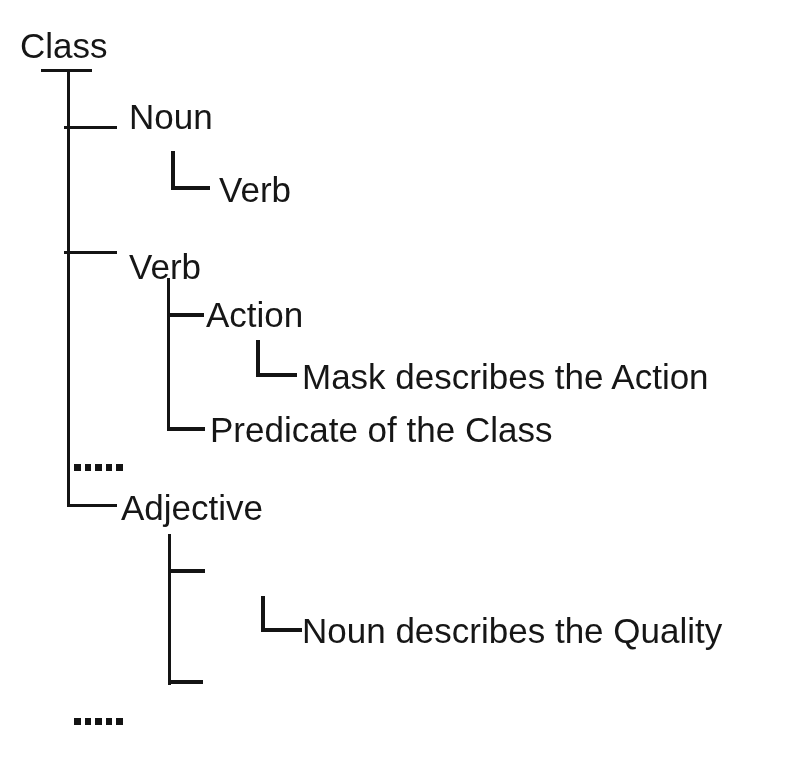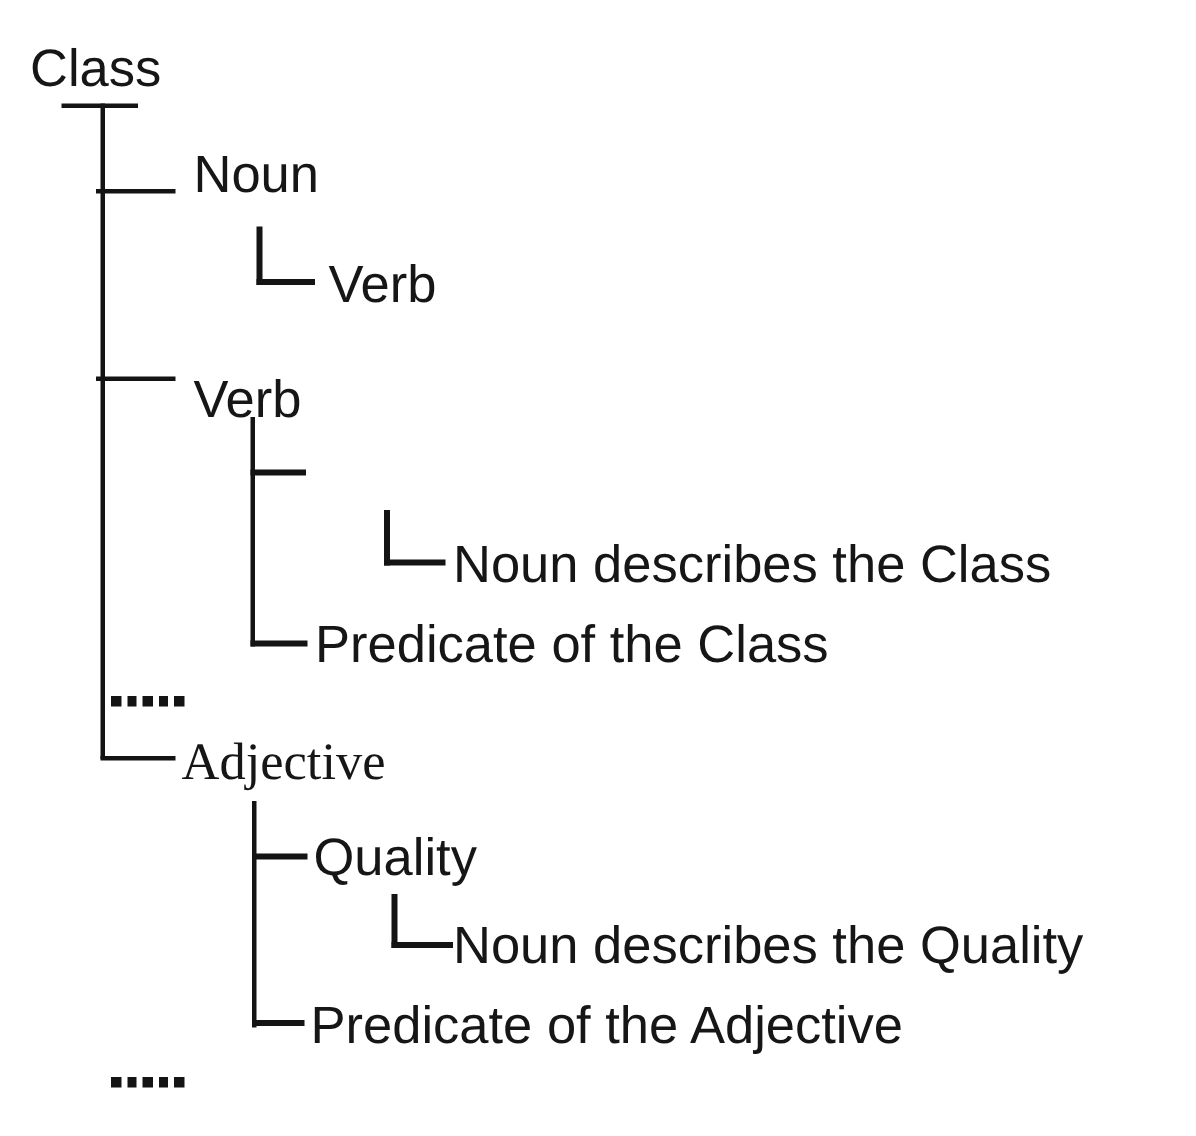--- a/index.html
+++ b/index.html
@@ -63,50 +63,49 @@
   <div class="line thick-v" style="left:171px; top:151px; height:39px;"></div>
   <div class="line thick-h" style="left:171px; top:186px; width:39px;"></div>
   <div class="node" style="left:219px; top:172px;">Verb</div>
 
   <div class="line thin-h" style="left:64px; top:251px; width:53px;"></div>
   <div class="node" style="left:129px; top:235px;margin-top:14px;">Verb</div>
 
   <div class="line thin-v" style="left:167px; top:278px; height:153px;"></div>
 
   <div class="line thick-h" style="left:167px; top:313px; width:37px;"></div>
+  <div class="node" style="left:206px; top:297px;">Action</div>
 
   <div class="line thick-v" style="left:256px; top:340px; height:37px;"></div>
   <div class="line thick-h" style="left:256px; top:373px; width:41px;"></div>
-  <div class="node" style="left:302px; top:359px;">Noun describes the Class</div>
+  <div class="node" style="left:302px; top:359px;">Mask describes the Action</div>
 
   <div class="line thick-h" style="left:167px; top:427px; width:38px;"></div>
   <div class="node" style="left:210px; top:412px;">Predicate of the Class</div>
 
   <div class="dots" style="left:74px; top:464px;">
       <span class="dot"></span>
       <span class="dot"></span>
       <span class="dot"></span>
       <span class="dot"></span>
       <span class="dot"></span>
     </div>
 
   <div class="line thin-h" style="left:67px; top:504px; width:50px;"></div>
-  <div class="node" style="left:121px; top:490px;font-family:Liberation Serif, serif;">Adjective</div>
+  <div class="node" style="left:121px; top:490px;">Adjective</div>
 
   <div class="line thin-v" style="left:168px; top:534px; height:151px;"></div>
 
   <div class="line thick-h" style="left:168px; top:569px; width:37px;"></div>
-  <div class="node" style="left:209px; top:554px;">Quality</div>
 
   <div class="line thick-v" style="left:261px; top:596px; height:36px;"></div>
   <div class="line thick-h" style="left:261px; top:628px; width:41px;"></div>
   <div class="node" style="left:302px; top:613px;">Noun describes the Quality</div>
 
   <div class="line thick-h" style="left:168px; top:680px; width:35px;"></div>
-  <div class="node" style="left:207px; top:666px;">Predicate of the Adjective</div>
 
   <div class="dots" style="left:74px; top:718px;">
       <span class="dot"></span>
       <span class="dot"></span>
       <span class="dot"></span>
       <span class="dot"></span>
       <span class="dot"></span>
     </div>
 
 </div>

